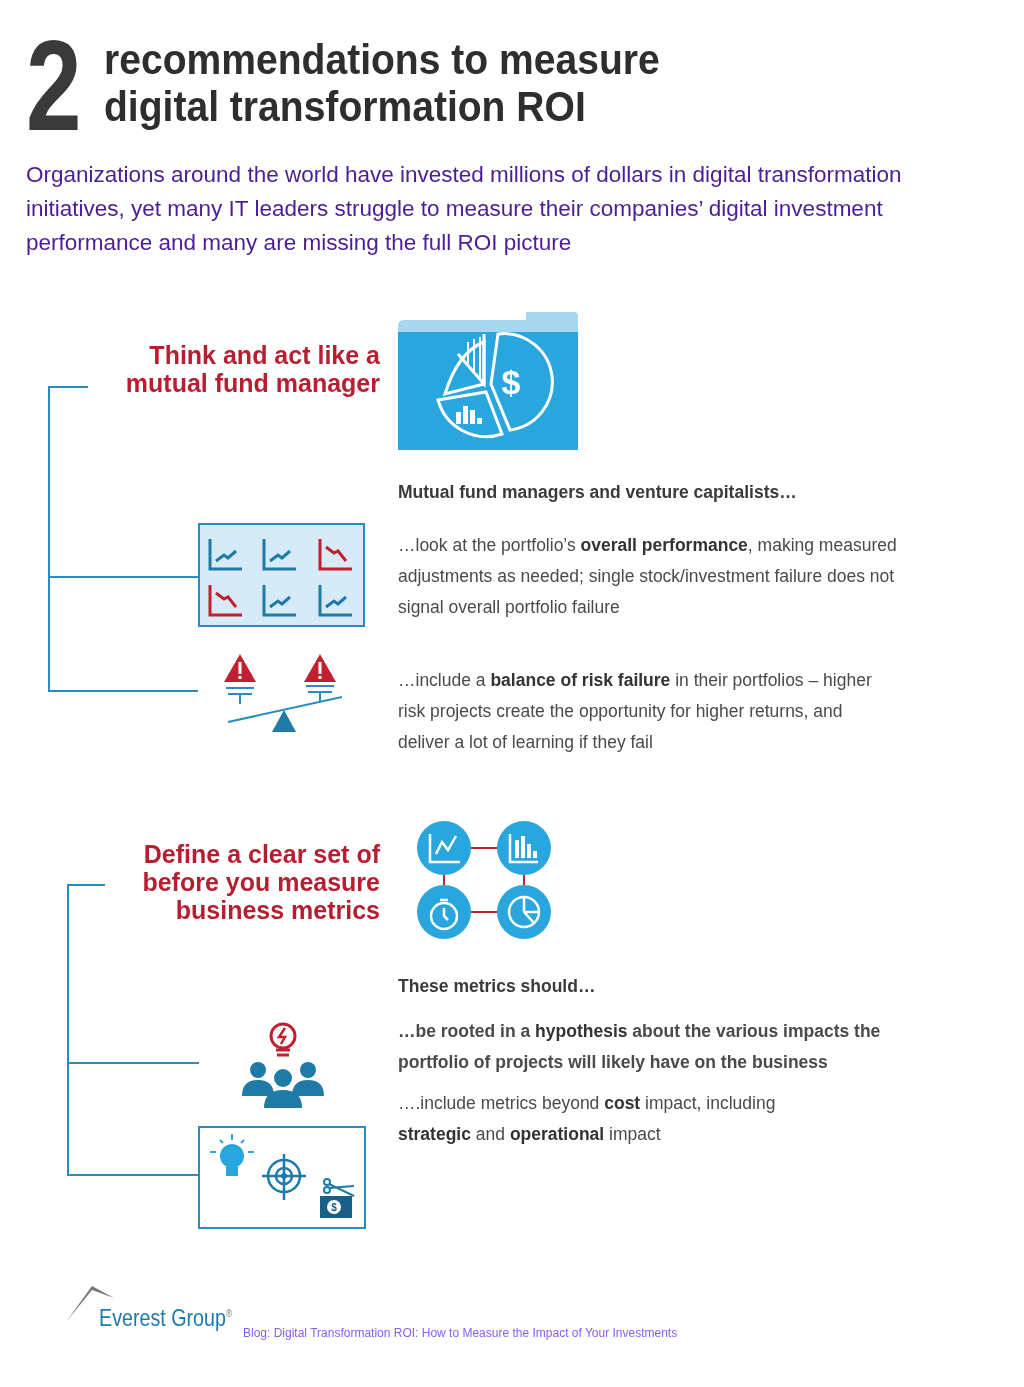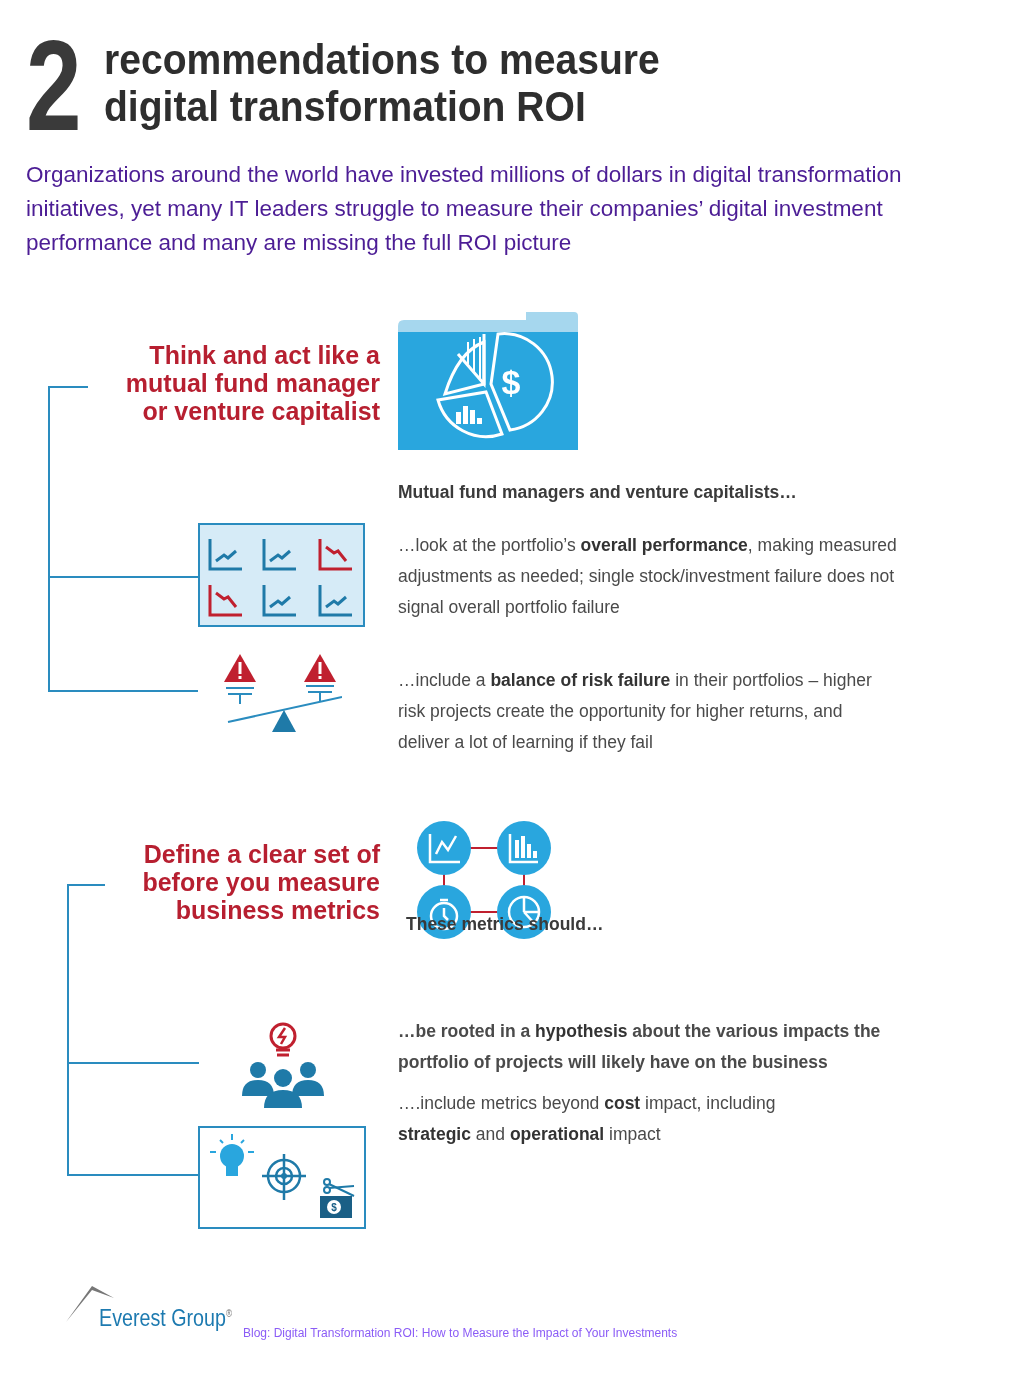--- a/index.html
+++ b/index.html
@@ -24,21 +24,20 @@
 <div class="abs big-num">2</div>
 <div class="abs title">
   <div>recommendations to measure</div>
   <div>digital transformation ROI</div>
 </div>
 <div class="abs intro">Organizations around the world have invested millions of dollars in digital transformation initiatives, yet many IT leaders struggle to measure their companies’ digital investment performance and many are missing the full ROI picture</div>
 
 <div class="abs heading" style="right:644px; top:341px;margin-left:44px;">
   <div>Think and act like a</div>
   <div>mutual fund manager</div>
-  <div>or venture capitalist</div>
 </div>
 
 <div class="line" style="left:48px; top:386px; width:2px; height:306px;"></div>
 <div class="line" style="left:48px; top:386px; width:40px; height:2px;"></div>
 <div class="line" style="left:48px; top:576px; width:152px; height:2px;"></div>
 <div class="line" style="left:48px; top:690px; width:150px; height:2px;"></div>
 
 <div class="abs" style="left:398px; top:312px;">
   <svg width="180" height="138" viewBox="0 0 180 138">
     <path d="M0 14 Q0 8 6 8 L128 8 L128 0 L176 0 Q180 0 180 4 L180 138 L0 138 Z" fill="#a6d7ee"></path>
@@ -152,21 +151,21 @@
     </g>
     <g fill="#fff">
         <rect x="99" y="22" width="4" height="18"></rect>
         <rect x="105" y="18" width="4" height="22"></rect>
         <rect x="111" y="26" width="4" height="14"></rect>
         <rect x="117" y="33" width="4" height="7"></rect>
       </g>
   </svg>
 </div>
 
-<div class="abs sub" style="left:398px; top:914px;margin-left:8px;">These metrics should…</div>
+<div class="abs sub" style="left:398px; top:976px;">These metrics should…</div>
 
 <div class="abs" style="left:240px; top:1020px;">
   <svg width="86" height="88" viewBox="0 0 86 88">
     <g fill="none" stroke="#c0202f" stroke-width="3">
         <circle cx="43" cy="16" r="12"></circle>
         <path d="M36 30 H50 M37 35 H49"></path>
       </g>
     <path d="M45 8 L39 17 H45 L41 24" fill="none" stroke="#c0202f" stroke-width="2.5"></path>
     <g fill="#1f7aa8">
       <circle cx="18" cy="50" r="8"></circle>

